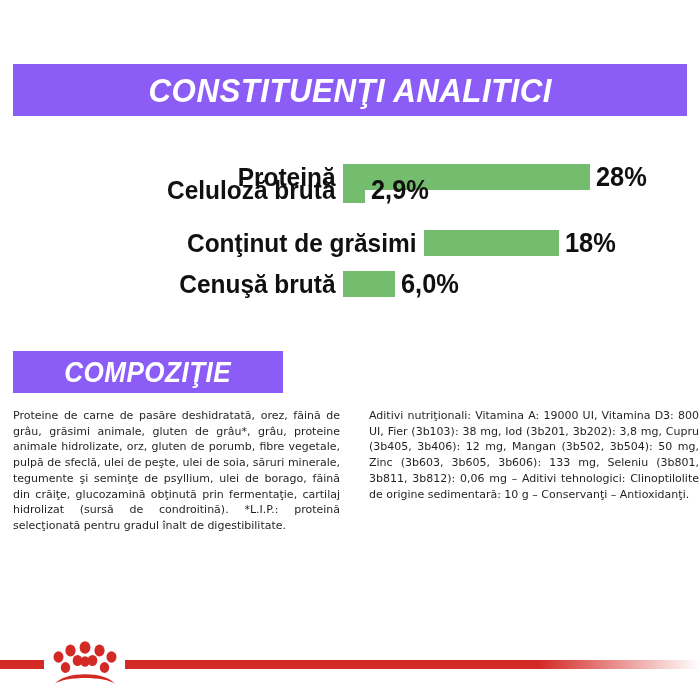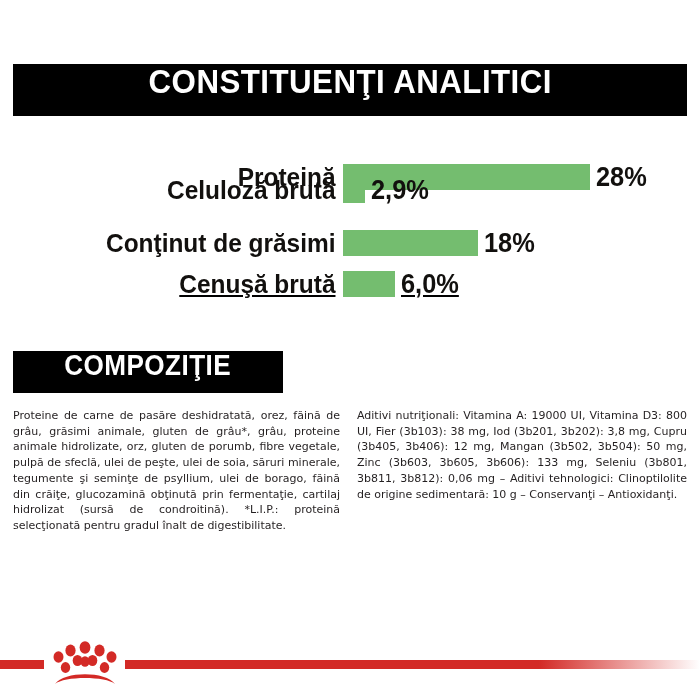--- a/index.html
+++ b/index.html
@@ -16,25 +16,26 @@
   }
   .page {
     position: relative;
     width: 700px;
     height: 700px;
   }
 
   
   .banner {
     position: absolute;
-    background: #000000;
+    background: #8b5cf6;
     display: flex;
-    align-items: flex-start;
+    align-items: center;
     justify-content: center;
     box-sizing: border-box;
+    font-style: italic;
   }
   .banner-title {
     color: #ffffff;
     font-family: "Liberation Sans", sans-serif;
     font-weight: bold;
     letter-spacing: 0.5px;
     line-height: 1;
     white-space: nowrap;
   }
 
@@ -135,21 +136,21 @@
     line-height: 1.43;
     color: #231f20;
     text-align: justify;
   }
   #col-composition {
     left: 13px;
     top: 408px;
     width: 327px;
   }
   #col-additives {
-    left: 357px;
+    left: 369px;
     top: 408px;
     width: 330px;
   }
 
   
   #footer {
     position: absolute;
     left: 0;
     top: 632px;
     width: 700px;
@@ -195,27 +196,27 @@
       <span class="chart-bar" style="width:247px;"></span>
       <span class="chart-value">28%</span>
     </div>
 
     <div class="chart-row" style="top:33px;">
       <span class="chart-label">Celuloză brută</span>
       <span class="chart-bar" style="width:22px;"></span>
       <span class="chart-value">2,9%</span>
     </div>
 
-    <div class="chart-row" style="top:86px;">
+    <div class="chart-row" style="top:86px;justify-content:center;">
       <span class="chart-label">Conţinut de grăsimi</span>
       <span class="chart-bar" style="width:135px;"></span>
       <span class="chart-value">18%</span>
     </div>
 
-    <div class="chart-row" style="top:127px;text-decoration:underline;">
+    <div class="chart-row" style="top:127px;">
       <span class="chart-label">Cenuşă brută</span>
       <span class="chart-bar" style="width:52px;"></span>
       <span class="chart-value">6,0%</span>
     </div>
 
   </div>
 
   <div class="banner" id="banner-composition">
     <span class="banner-title">COMPOZIŢIE</span>
   </div>

